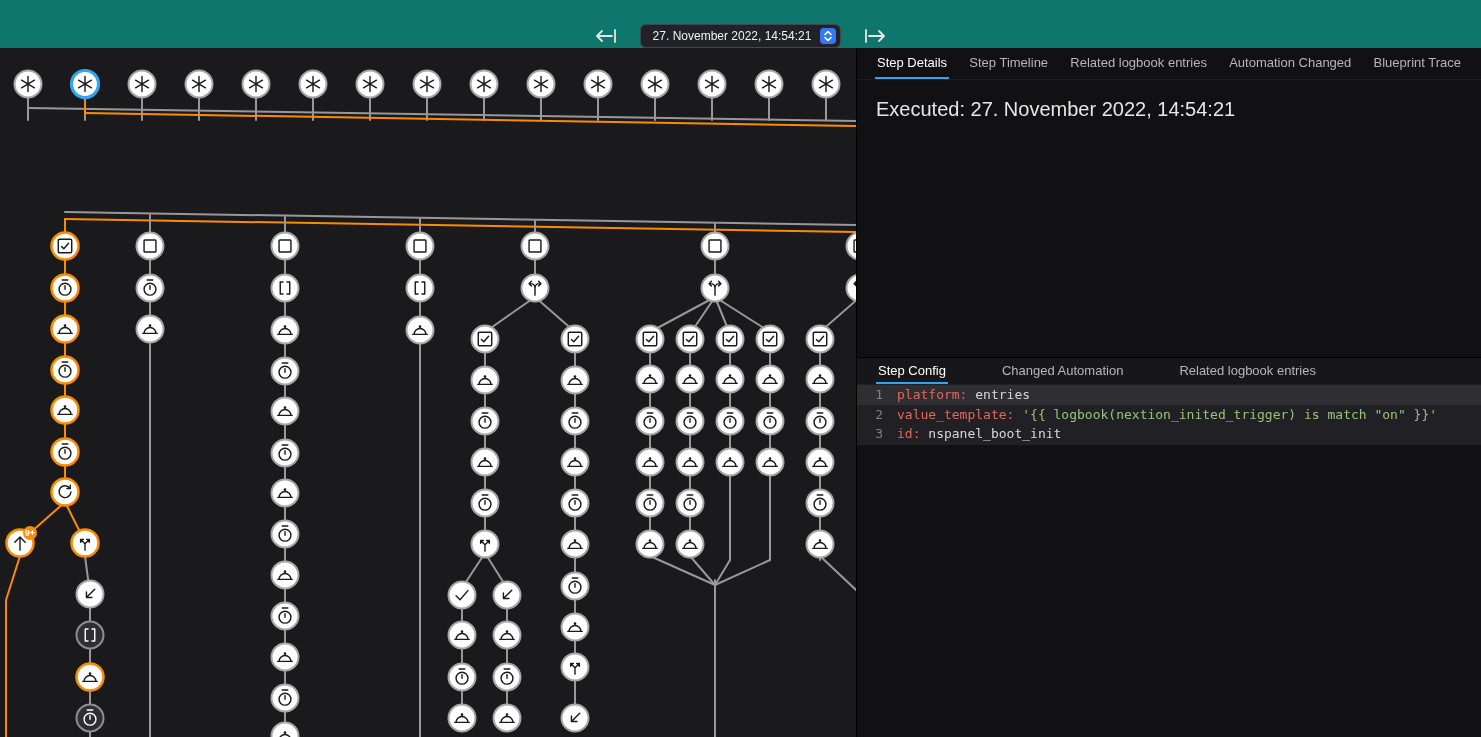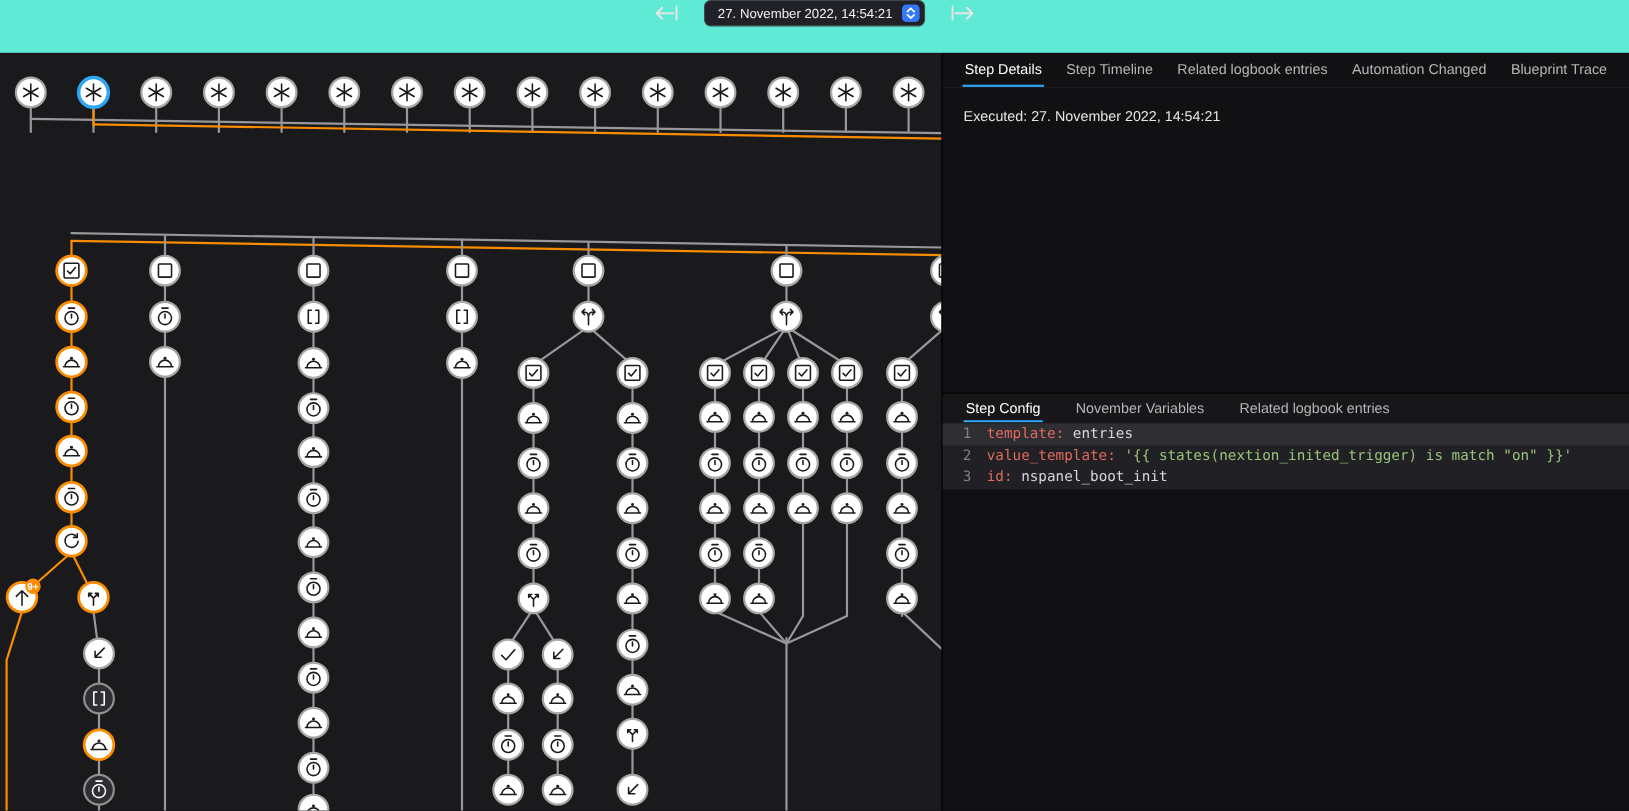--- a/index.html
+++ b/index.html
@@ -1,21 +1,21 @@
 <!DOCTYPE html>
 <html style="--accent: #2da6f5; --orange: #fb8c00;"><head>
 <meta charset="utf-8">
 <style>
   html,body{margin:0;padding:0}
   body{width:1481px;height:737px;position:relative;overflow:hidden;background:#111113;
        font-family:"Liberation Sans",sans-serif;color:#ddd}
 
   
-  .topbar{position:absolute;left:0;top:0;width:100%;height:48px;background:#5eead4;
-          display:flex;align-items:flex-start;justify-content:center;z-index:5}
+  .topbar{position:absolute;left:0;top:0;width:100%;height:48px;background:#0f766e;
+          display:flex;align-items:flex-end;justify-content:center;z-index:5}
   .runnav{display:flex;align-items:center;gap:18px}
   .navbtn{background:none;border:none;padding:4px;cursor:pointer;display:flex;align-items:center}
   .runselect{display:flex;align-items:center;gap:9px;background:#202228;border:1px solid #43464d;
              border-radius:6px;padding:3px 4px 3px 12px;color:#f2f2f2;font-size:12px;cursor:pointer}
   .selbox{width:16px;height:16px;border-radius:4px;background:#3478f6;display:flex;
           align-items:center;justify-content:center;flex:none}
 
   
   .graph-area{position:absolute;left:0;top:48px;width:856px;height:689px;background:#1a1a1c}
   .edge{fill:none;stroke:#98989c;stroke-width:2;stroke-linecap:round;stroke-linejoin:round}
@@ -32,22 +32,22 @@
   .icon-stroke{stroke:currentColor;stroke-width:1.8;fill:none;stroke-linecap:round;stroke-linejoin:round}
 
   
   .panel{position:absolute;left:856px;top:48px;width:625px;height:689px;background:#111113;
          border-left:1px solid #000;box-sizing:border-box}
   .tabs{display:flex;justify-content:space-between;align-items:stretch;padding:0 18px;height:31px;
         border-bottom:1px solid #1d1d20}
   .tab{font-size:13px;color:#b6b6b8;display:flex;align-items:center;padding:0 2px;
        border-bottom:2px solid transparent;cursor:pointer;white-space:nowrap}
   .tab.active{color:#fff;border-bottom-color:var(--accent)}
-  .executed{margin:18px 19px;font-size:13px;color:#e6e6e6}
-  .subtabs{position:absolute;left:0;top:309px;width:100%;height:27px;display:flex;gap:28px;
+  .executed{margin:18px 19px;font-size:20px;color:#e6e6e6}
+  .subtabs{position:absolute;left:0;top:309px;width:100%;height:27px;display:flex;gap:52px;
            padding:0 19px;box-sizing:border-box;align-items:stretch;background:#17171a;
            border-top:1px solid #000}
   .codeblock{position:absolute;left:0;top:336px;width:100%;background:#212125;
              font-family:"DejaVu Sans Mono",monospace;font-size:13px;line-height:19.5px;
              padding:1px 0}
   .code-row{display:flex}
   .code-row.hl{background:#2e2e33}
   .gutter{width:26px;text-align:right;padding-right:8px;color:#808086;flex:none}
   .code-content{padding-left:6px;white-space:pre}
   .tok-key{color:#e2695e}
@@ -596,31 +596,31 @@
     <div class="tab">Step Timeline</div>
     <div class="tab">Related logbook entries</div>
     <div class="tab">Automation Changed</div>
     <div class="tab">Blueprint Trace</div>
   </div>
 
   <div class="executed">Executed: 27. November 2022, 14:54:21</div>
 
   <div class="subtabs">
     <div class="tab active">Step Config</div>
-    <div class="tab">November Variables</div>
+    <div class="tab">Changed Automation</div>
     <div class="tab">Related logbook entries</div>
   </div>
 
   <div class="codeblock" id="code-block">
       <div class="code-row hl">
         <span class="gutter">1</span>
-        <span class="code-content"><span class="tok-key">template:</span><span class="tok-plain"> entries</span></span>
+        <span class="code-content"><span class="tok-key">platform:</span><span class="tok-plain"> entries</span></span>
       </div>
       <div class="code-row">
         <span class="gutter">2</span>
-        <span class="code-content"><span class="tok-key">value_template:</span><span class="tok-plain"> </span><span class="tok-string">'{{ states(nextion_inited_trigger) is match "on" }}'</span></span>
+        <span class="code-content"><span class="tok-key">value_template:</span><span class="tok-plain"> </span><span class="tok-string">'{{ logbook(nextion_inited_trigger) is match "on" }}'</span></span>
       </div>
       <div class="code-row">
         <span class="gutter">3</span>
         <span class="code-content"><span class="tok-key">id:</span><span class="tok-plain"> nspanel_boot_init</span></span>
       </div>
     </div>
 </div>
 
 </body></html>

